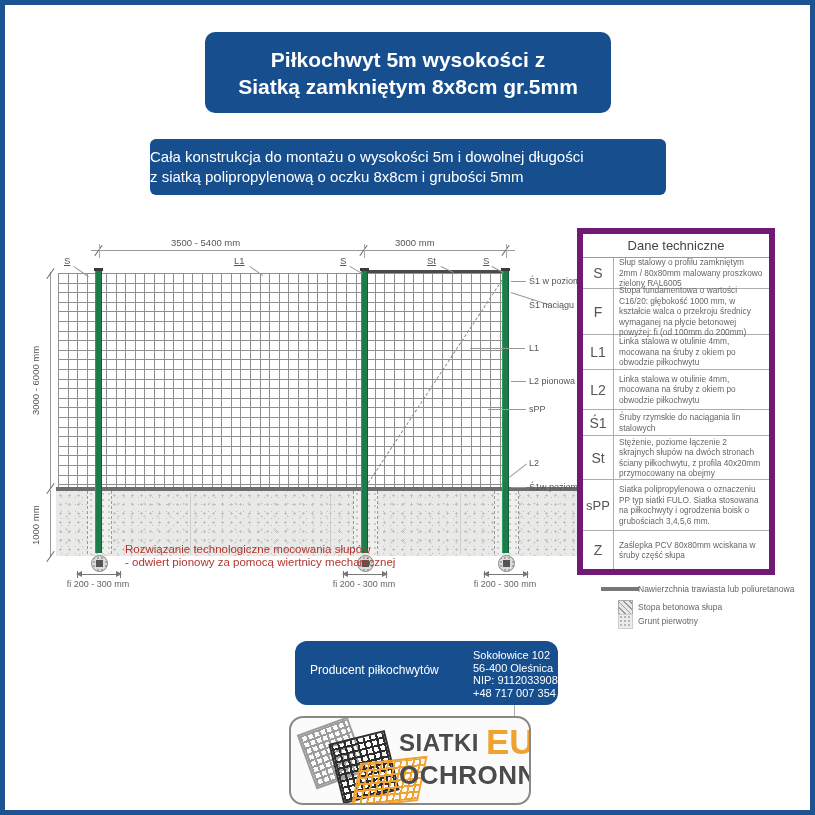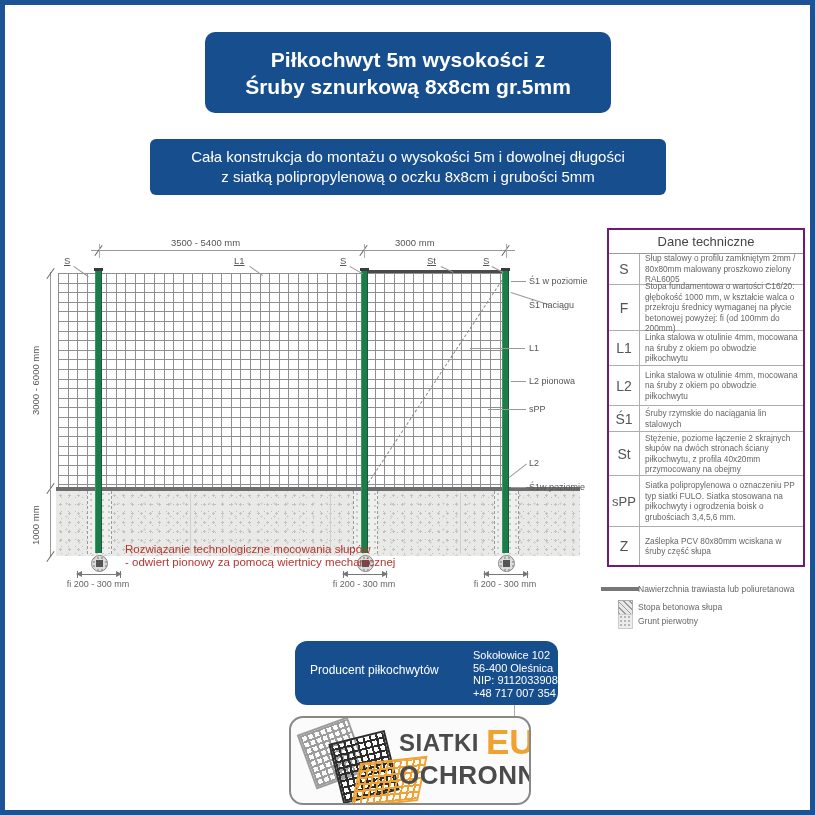--- a/index.html
+++ b/index.html
@@ -5,21 +5,21 @@
   html,body{margin:0;padding:0;background:#fff;}
   .canvas{position:relative;width:815px;height:815px;overflow:hidden;background:#fff;
           font-family:"Liberation Sans",sans-serif;}
   .frame{position:absolute;inset:0;border:5px solid #1d5295;pointer-events:none;}
 
   
   .title-banner{position:absolute;left:205px;top:32px;width:406px;height:81px;background:#174e8e;
     border-radius:10px;color:#fff;text-align:center;font-weight:bold;font-size:21px;line-height:27px;
     padding-top:14px;box-sizing:border-box;}
   .subtitle-banner{position:absolute;left:150px;top:139px;width:516px;height:56px;background:#174e8e;
-    border-radius:6px;color:#fff;text-align:center;font-size:15px;line-height:20px;padding-top:8px;
+    border-radius:6px;color:#fff;text-align:left;font-size:15px;line-height:20px;padding-top:8px;
     box-sizing:border-box;}
 
   
   .mesh{position:absolute;left:58px;top:273px;width:447px;height:214px;
     background-image:repeating-linear-gradient(to right,#8f8f8f 0 1px,transparent 1px 9.6px),
                      repeating-linear-gradient(to bottom,#8f8f8f 0 1px,transparent 1px 9.6px);
     border-right:1px solid #8f8f8f;}
   .surface{position:absolute;left:56px;top:487px;width:524px;height:4px;background:#6e6e6e;}
   .ground{position:absolute;left:56px;top:491px;width:524px;height:65px;background-color:#e9e9e7;
     background-image:radial-gradient(#c2c2c0 1px,transparent 1.2px),
@@ -54,21 +54,21 @@
   .fsq{position:absolute;left:4px;top:4px;width:7px;height:7px;background:#555;}
   .dimarrow{position:absolute;width:44px;height:1px;background:#777;}
   .arr{position:absolute;width:0;height:0;border-top:3px solid transparent;border-bottom:3px solid transparent;}
   .arr.l{left:-1px;top:-3px;border-right:6px solid #777;}
   .arr.r{right:-1px;top:-3px;border-left:6px solid #777;}
   .endtick{position:absolute;width:1px;height:7px;top:-3px;background:#777;}
   .filabel{position:absolute;width:100px;font-size:9px;color:#666;text-align:center;}
   .note{position:absolute;left:125px;font-size:11.5px;color:#b23630;}
 
   
-  .ttable{position:absolute;left:607px;top:228px;width:198px;border:2px solid #701a75;background:#fff;
+  .ttable{position:absolute;left:577px;top:228px;width:198px;border:6px solid #701a75;background:#fff;
     box-sizing:border-box;}
   .ttitle{height:23px;line-height:23px;text-align:center;font-size:13px;color:#444;
     border-bottom:1px solid #9a9a9a;}
   .trow{display:flex;border-bottom:1px solid #adadad;}
   .trow:last-child{border-bottom:none;}
   .tkey{width:30px;flex:0 0 30px;display:flex;align-items:center;justify-content:center;
     font-size:14px;color:#555;border-right:1px solid #adadad;}
   .tkey.small{font-size:13px;}
   .tdesc{flex:1;font-size:8.3px;line-height:10.5px;color:#666;padding:4px 5px;display:flex;
     flex-direction:column;justify-content:center;}
@@ -107,21 +107,21 @@
   .logo-w2{font-size:35px;font-weight:bold;color:#f0a231;line-height:32px;}
   .logo-w3{font-size:26px;font-weight:bold;color:#4b4b4b;letter-spacing:.5px;line-height:30px;margin-top:2px;}
 </style>
 </head>
 <body>
 
 <div class="canvas">
 
   <div class="title-banner">
     <div>Piłkochwyt 5m wysokości z</div>
-    <div>Śruby sznurkową 8x8cm gr.5mm</div>
+    <div>Siatką zamkniętym 8x8cm gr.5mm</div>
   </div>
   <div class="subtitle-banner">
     <div>Cała konstrukcja do montażu o wysokości 5m i dowolnej długości</div>
     <div>z siatką polipropylenową o oczku 8x8cm i grubości 5mm</div>
   </div>
 
   <div class="mesh"></div>
   <div class="stbar"></div>
   <div class="diag"></div>
   <div class="surface"></div>

